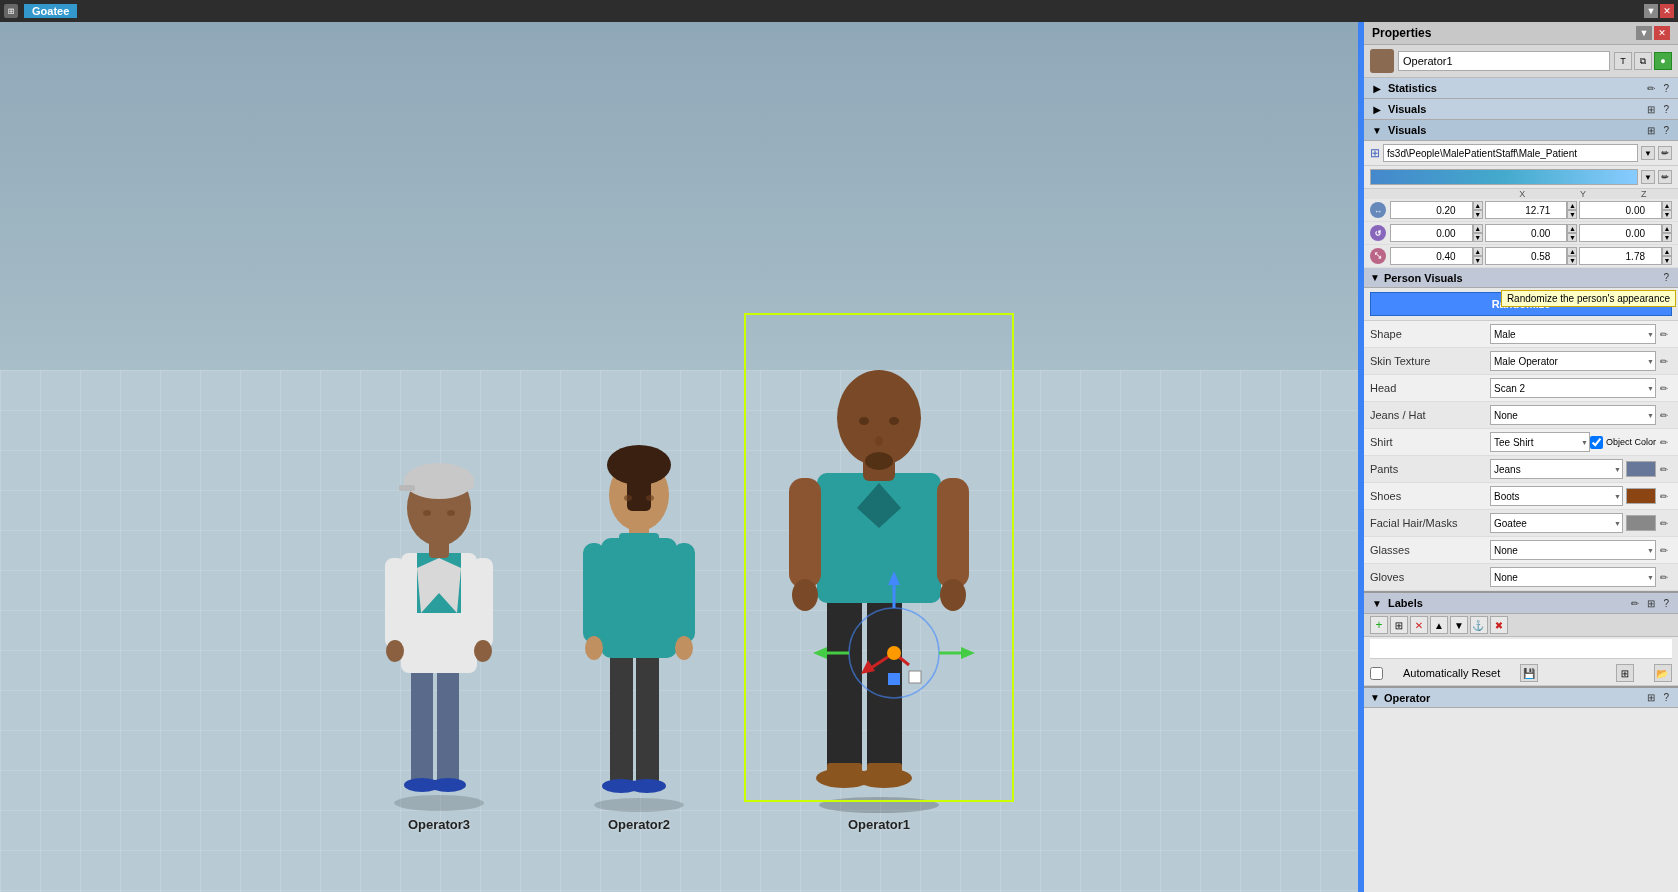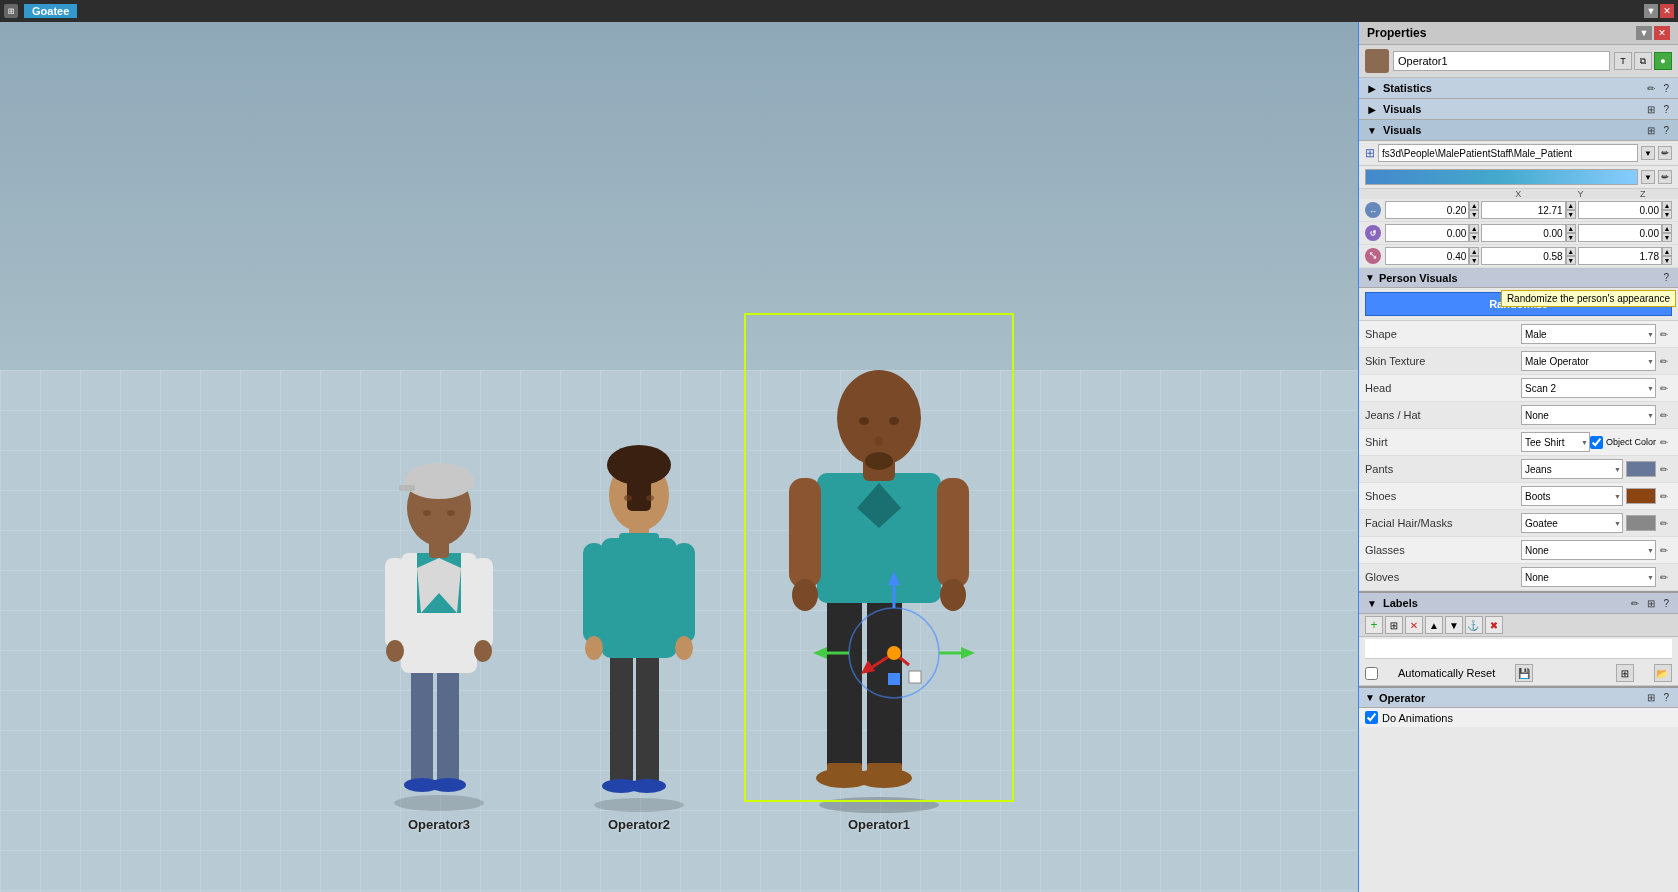--- a/index.html
+++ b/index.html
@@ -101,21 +101,21 @@
       font-size: 13px;
       font-weight: bold;
       margin-top: 4px;
       text-shadow: 0 0 3px rgba(255,255,255,0.5);
     }
 
     
     .properties-panel {
       width: 320px;
       background: #e8e8e8;
-      border-left: 1px solid #3b82f6;
+      border-left: 6px solid #3b82f6;
       display: flex;
       flex-direction: column;
       overflow: hidden;
     }
 
     .panel-header {
       background: #c8c8c8;
       padding: 4px 8px;
       font-weight: bold;
       font-size: 12px;
@@ -267,21 +267,21 @@
 
     .xyz-field-group {
       display: flex; gap: 2px; flex: 1;
     }
 
     .xyz-input {
       height: 18px;
       border: 1px solid #aaa;
       background: #fff;
       text-align: right;
-      padding: 0 2px;
+      padding: 0 16px;
       font-size: 10px;
       width: 100%;
     }
 
     .xyz-spinner {
       display: flex; flex-direction: column;
     }
 
     .xyz-field-with-spinner {
       display: flex; align-items: center; flex: 1;
@@ -451,21 +451,20 @@
     
     .panel-content::-webkit-scrollbar { width: 8px; }
     .panel-content::-webkit-scrollbar-track { background: #ddd; }
     .panel-content::-webkit-scrollbar-thumb { background: #aaa; border-radius: 4px; }
 
     select { appearance: none; }
 
     .select-wrapper {
       position: relative;
       flex: 1;
-      margin-left: 36px;
     }
 
     .select-wrapper select {
       width: 100%;
       height: 20px;
       border: 1px solid #aaa;
       background: #fff;
       font-size: 10px;
       padding: 0 14px 0 3px;
       cursor: pointer;
@@ -954,21 +953,17 @@
 
         <div class="operator-section-header">
           <span style="font-size:10px; margin-right:4px;">▼</span>
           <span style="font-size:11px; font-weight:bold;">Operator</span>
           <div style="margin-left:auto; display:flex; gap:2px;">
             <button class="small-btn">⊞</button>
             <button class="small-btn">?</button>
           </div>
         </div>
 
-        <div class="do-animations-row">
-          <input type="checkbox" checked="" style="">
-          <span>Do Animations</span>
-        </div>
 
       </div>
     </div>
   </div>
 </div>
 
 </body></html>

